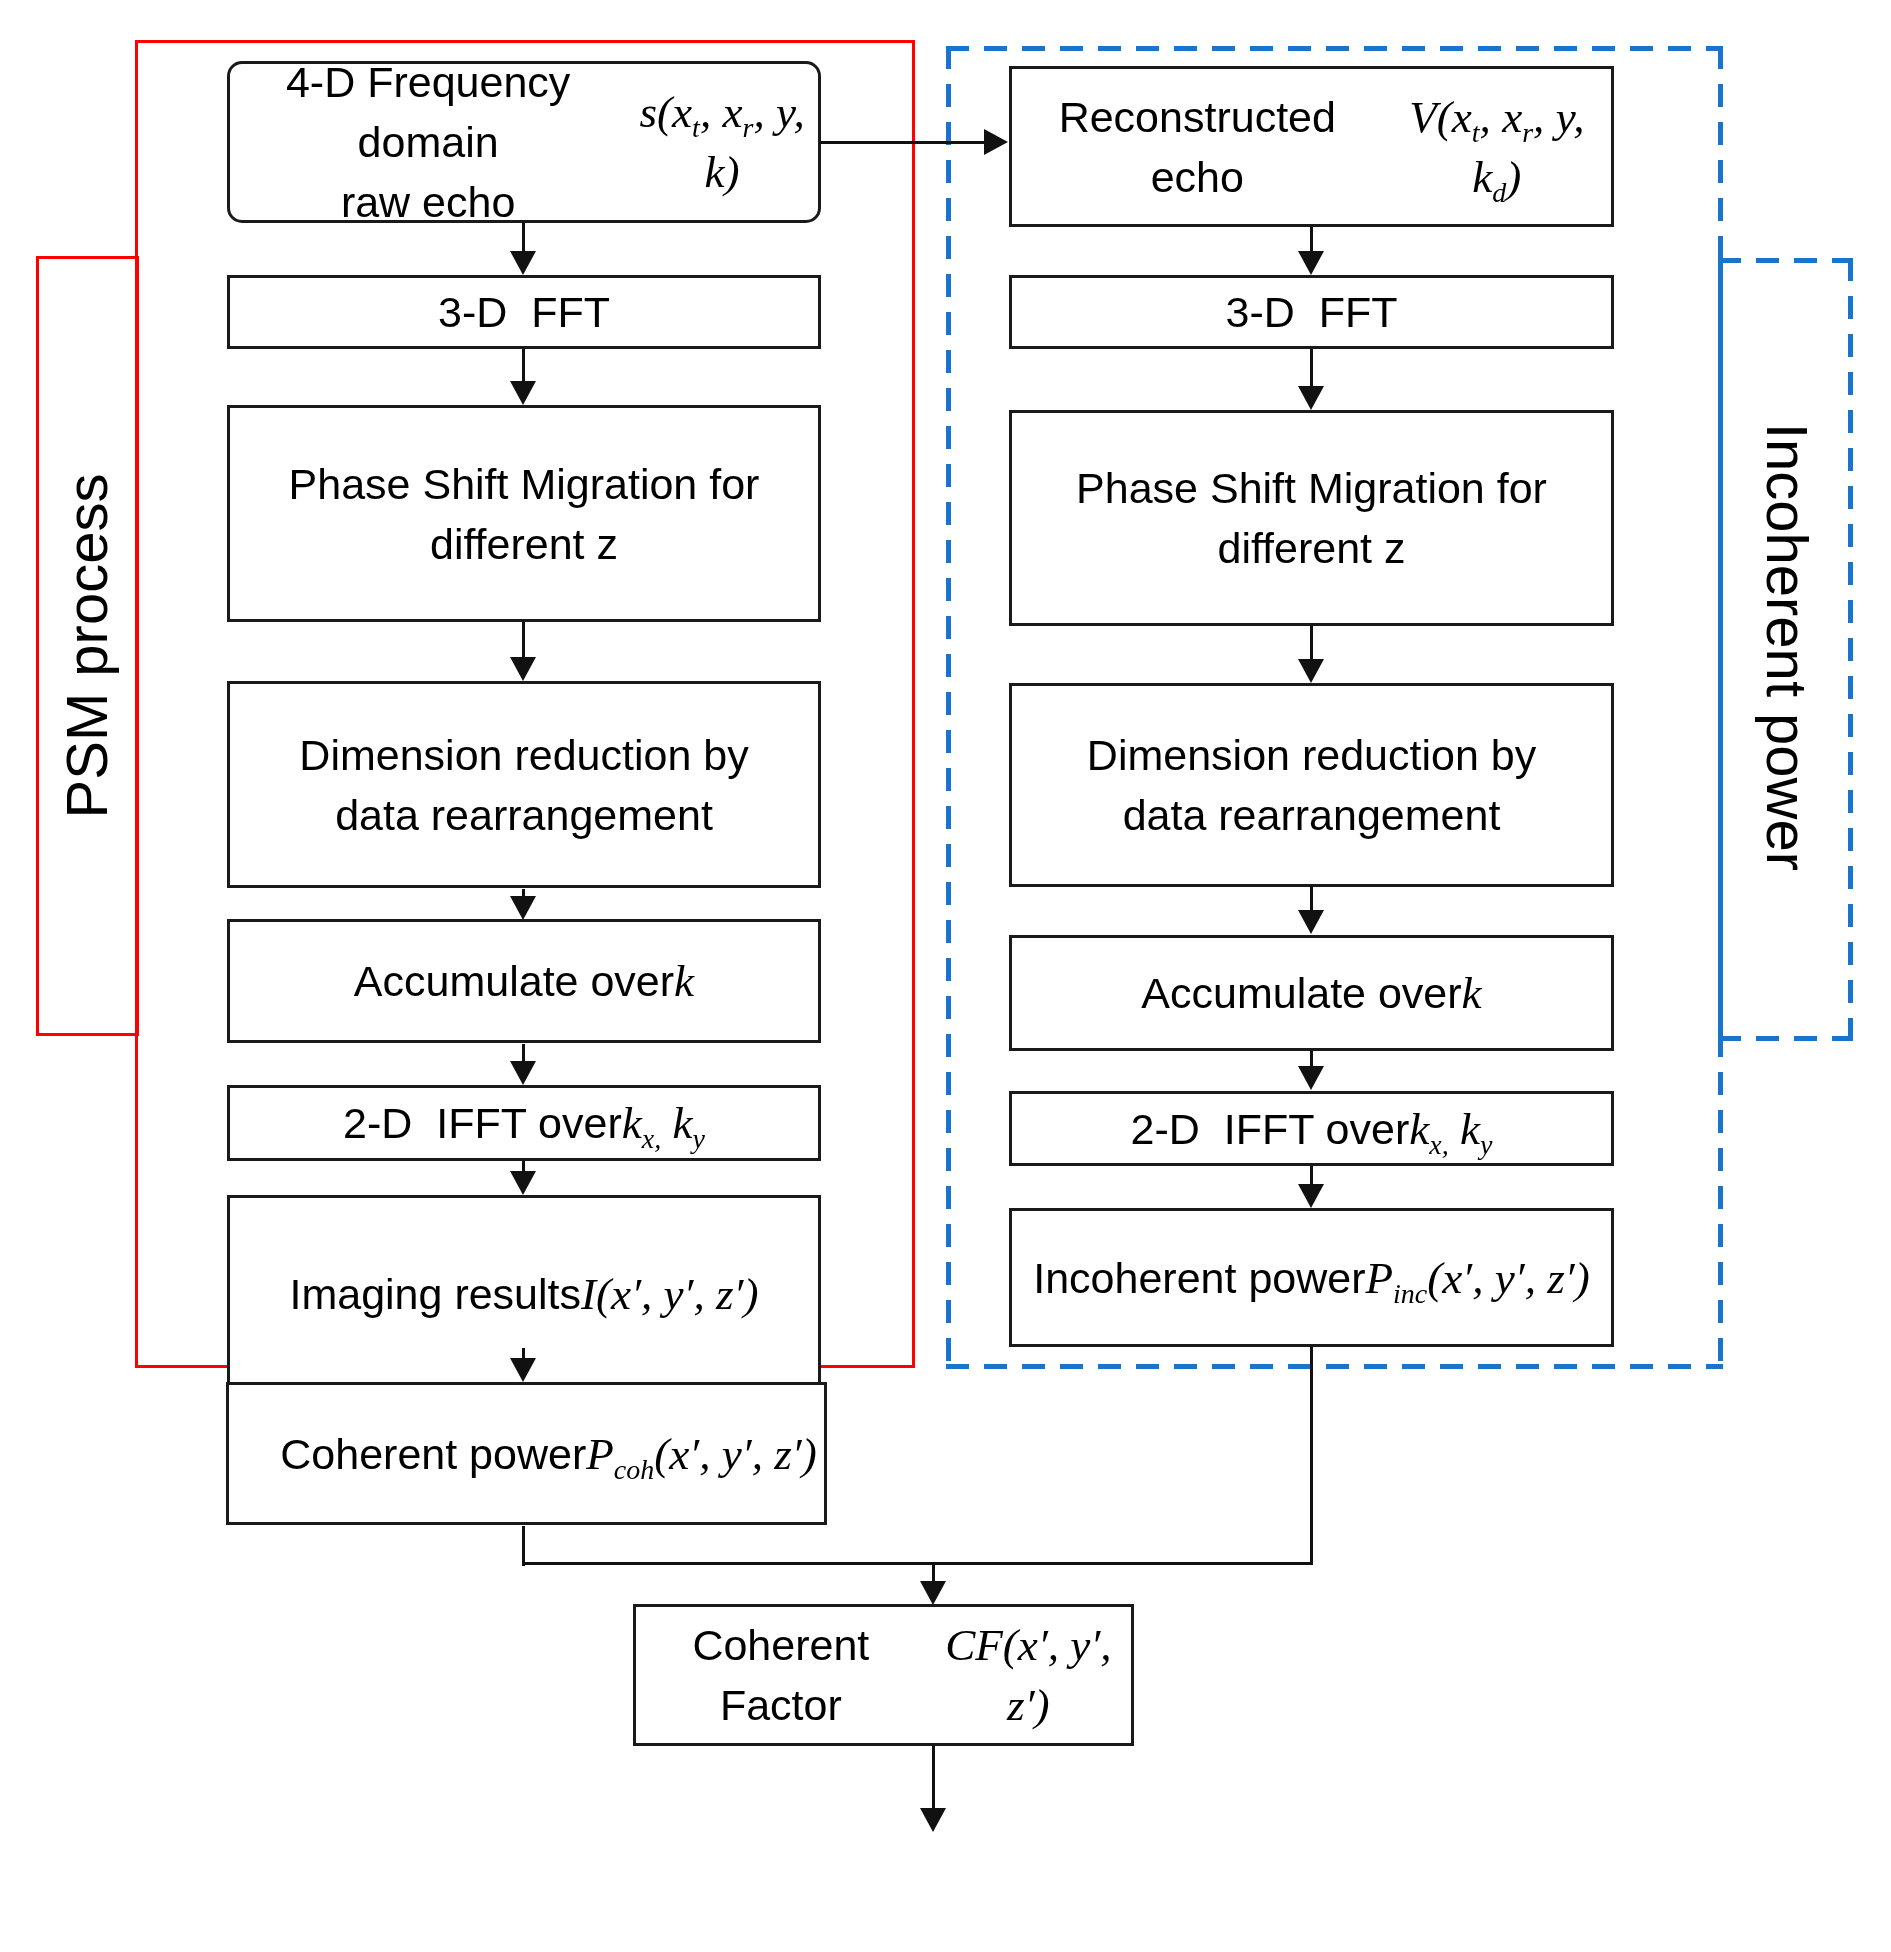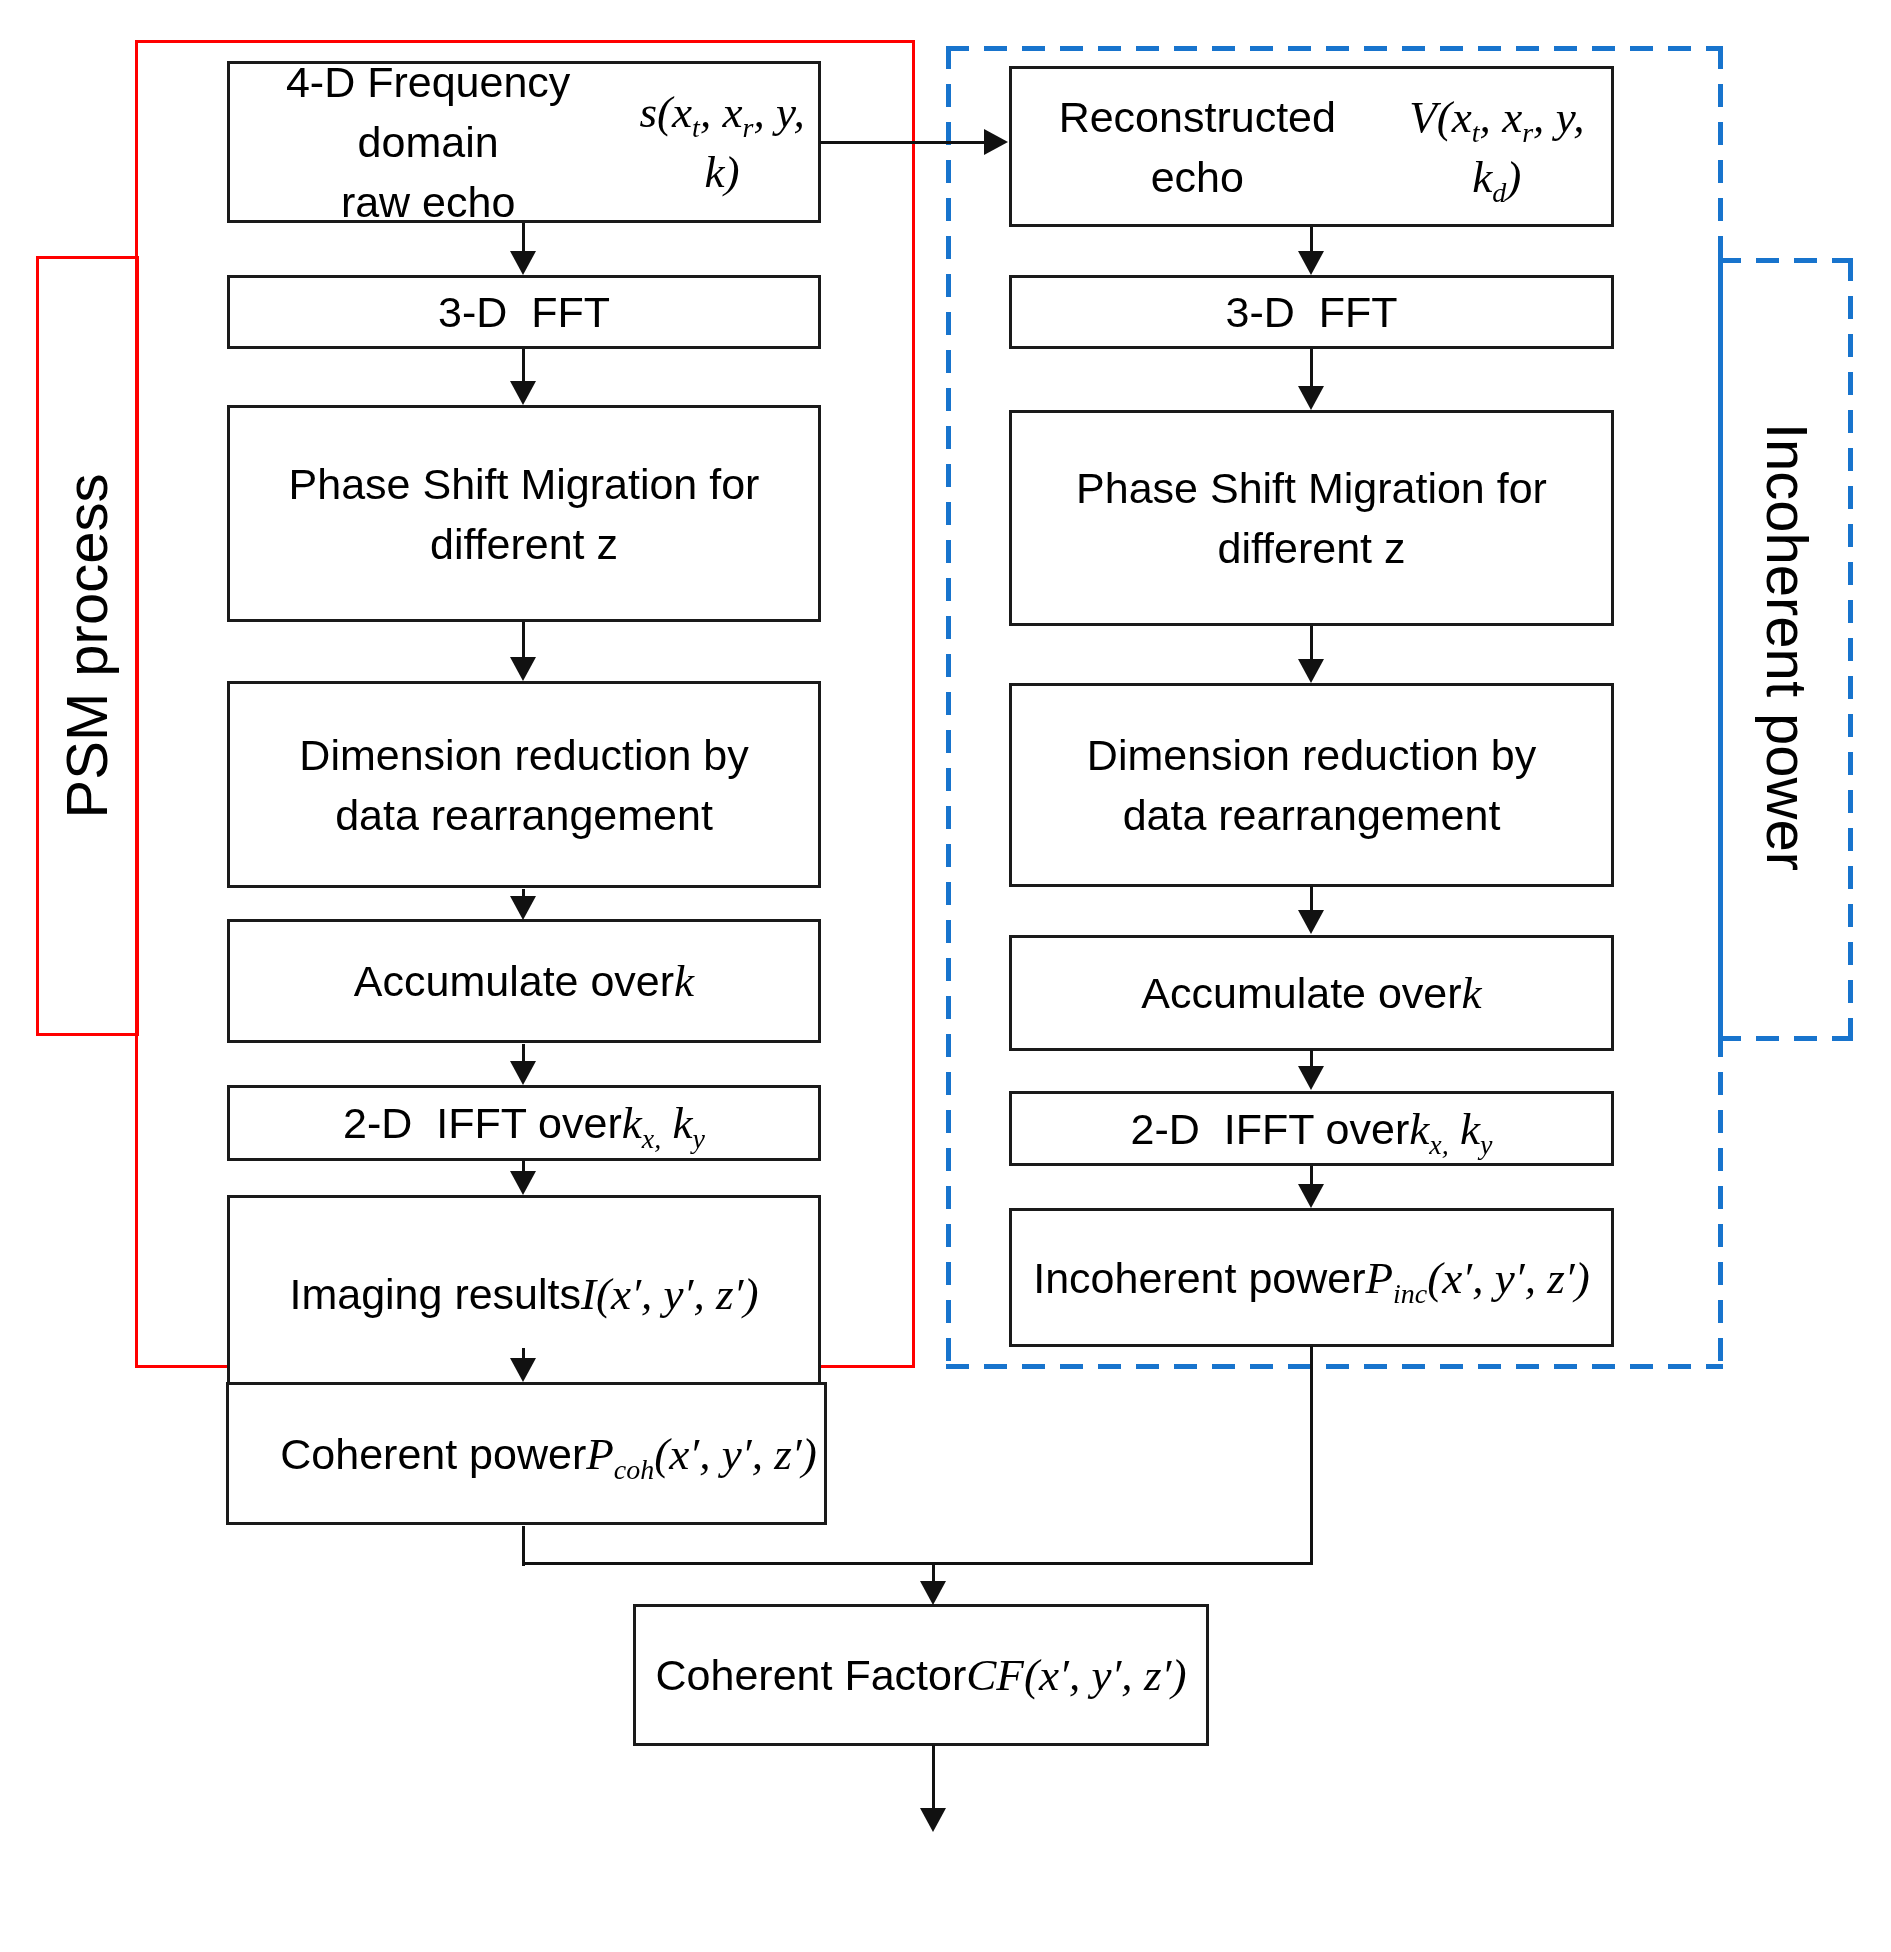--- a/index.html
+++ b/index.html
@@ -51,38 +51,38 @@
   <div class="dash-h" style="left:946px;top:1364px;width:777px;"></div>
   <div class="dash-v" style="left:946px;top:46px;height:1323px;"></div>
   <div class="dash-v" style="left:1718px;top:46px;height:1323px;"></div>
 
   <div class="solid-v" style="left:1718px;top:258px;height:783px;"></div>
   <div class="dash-h" style="left:1718px;top:258px;width:134px;"></div>
   <div class="dash-h" style="left:1718px;top:1036px;width:134px;"></div>
   <div class="dash-v" style="left:1848px;top:258px;height:783px;"></div>
   <div class="vlabel rot-cw" style="left:1368px;top:609px;">Incoherent power</div>
 
-  <div class="fbox" style="left:227px;top:61px;width:594px;height:162px;">4-D Frequency domain<br>raw echo <span class="m">s(x<sub>t</sub>, x<sub>r</sub>, y, k)</span></div>
+  <div class="fbox" style="left:227px;top:61px;width:594px;height:162px;border-radius:15px;">4-D Frequency domain<br>raw echo <span class="m">s(x<sub>t</sub>, x<sub>r</sub>, y, k)</span></div>
   <div class="fbox" style="left:227px;top:275px;width:594px;height:74px;">3-D&nbsp; FFT</div>
   <div class="fbox" style="left:227px;top:405px;width:594px;height:217px;">Phase Shift Migration for<br>different z</div>
   <div class="fbox" style="left:227px;top:681px;width:594px;height:207px;">Dimension reduction by<br>data rearrangement</div>
   <div class="fbox" style="left:227px;top:919px;width:594px;height:124px;">Accumulate over <span class="m">k</span></div>
   <div class="fbox" style="left:227px;top:1085px;width:594px;height:76px;">2-D&nbsp; IFFT over <span class="m">k<sub>x,</sub> k<sub>y</sub></span></div>
   <div class="fbox" style="left:227px;top:1195px;width:594px;height:197px;">Imaging results <span class="m">I(x′, y′, z′)</span></div>
 
   <div class="fbox" style="left:1009px;top:66px;width:605px;height:161px;">Reconstructed echo<br><span class="m">V(x<sub>t</sub>, x<sub>r</sub>, y, k<sub>d</sub>)</span></div>
   <div class="fbox" style="left:1009px;top:275px;width:605px;height:74px;">3-D&nbsp; FFT</div>
   <div class="fbox" style="left:1009px;top:410px;width:605px;height:216px;">Phase Shift Migration for<br>different z</div>
   <div class="fbox" style="left:1009px;top:683px;width:605px;height:204px;">Dimension reduction by<br>data rearrangement</div>
   <div class="fbox" style="left:1009px;top:935px;width:605px;height:116px;">Accumulate over <span class="m">k</span></div>
   <div class="fbox" style="left:1009px;top:1091px;width:605px;height:75px;">2-D&nbsp; IFFT over <span class="m">k<sub>x,</sub> k<sub>y</sub></span></div>
   <div class="fbox" style="left:1009px;top:1208px;width:605px;height:139px;">Incoherent power<br><span class="m">P<sub>inc</sub>(x′, y′, z′)</span></div>
 
   <div class="fbox thick" style="left:226px;top:1382px;width:601px;height:143px;">Coherent power<br><span class="m">P<sub>coh</sub>(x′, y′, z′)</span></div>
-  <div class="fbox" style="left:633px;top:1604px;width:576px;height:142px;">Coherent Factor<br><span class="m">CF(x′, y′, z′)</span></div>
+  <div class="fbox" style="left:633px;top:1604px;width:501px;height:142px;">Coherent Factor<br><span class="m">CF(x′, y′, z′)</span></div>
 
   <div class="varrow" style="left:510px;top:223px;height:52px;">
       <i class="stem"></i>
       <i class="head"></i>
     </div>
   <div class="varrow" style="left:510px;top:349px;height:56px;">
       <i class="stem"></i>
       <i class="head"></i>
     </div>
   <div class="varrow" style="left:510px;top:622px;height:59px;">

